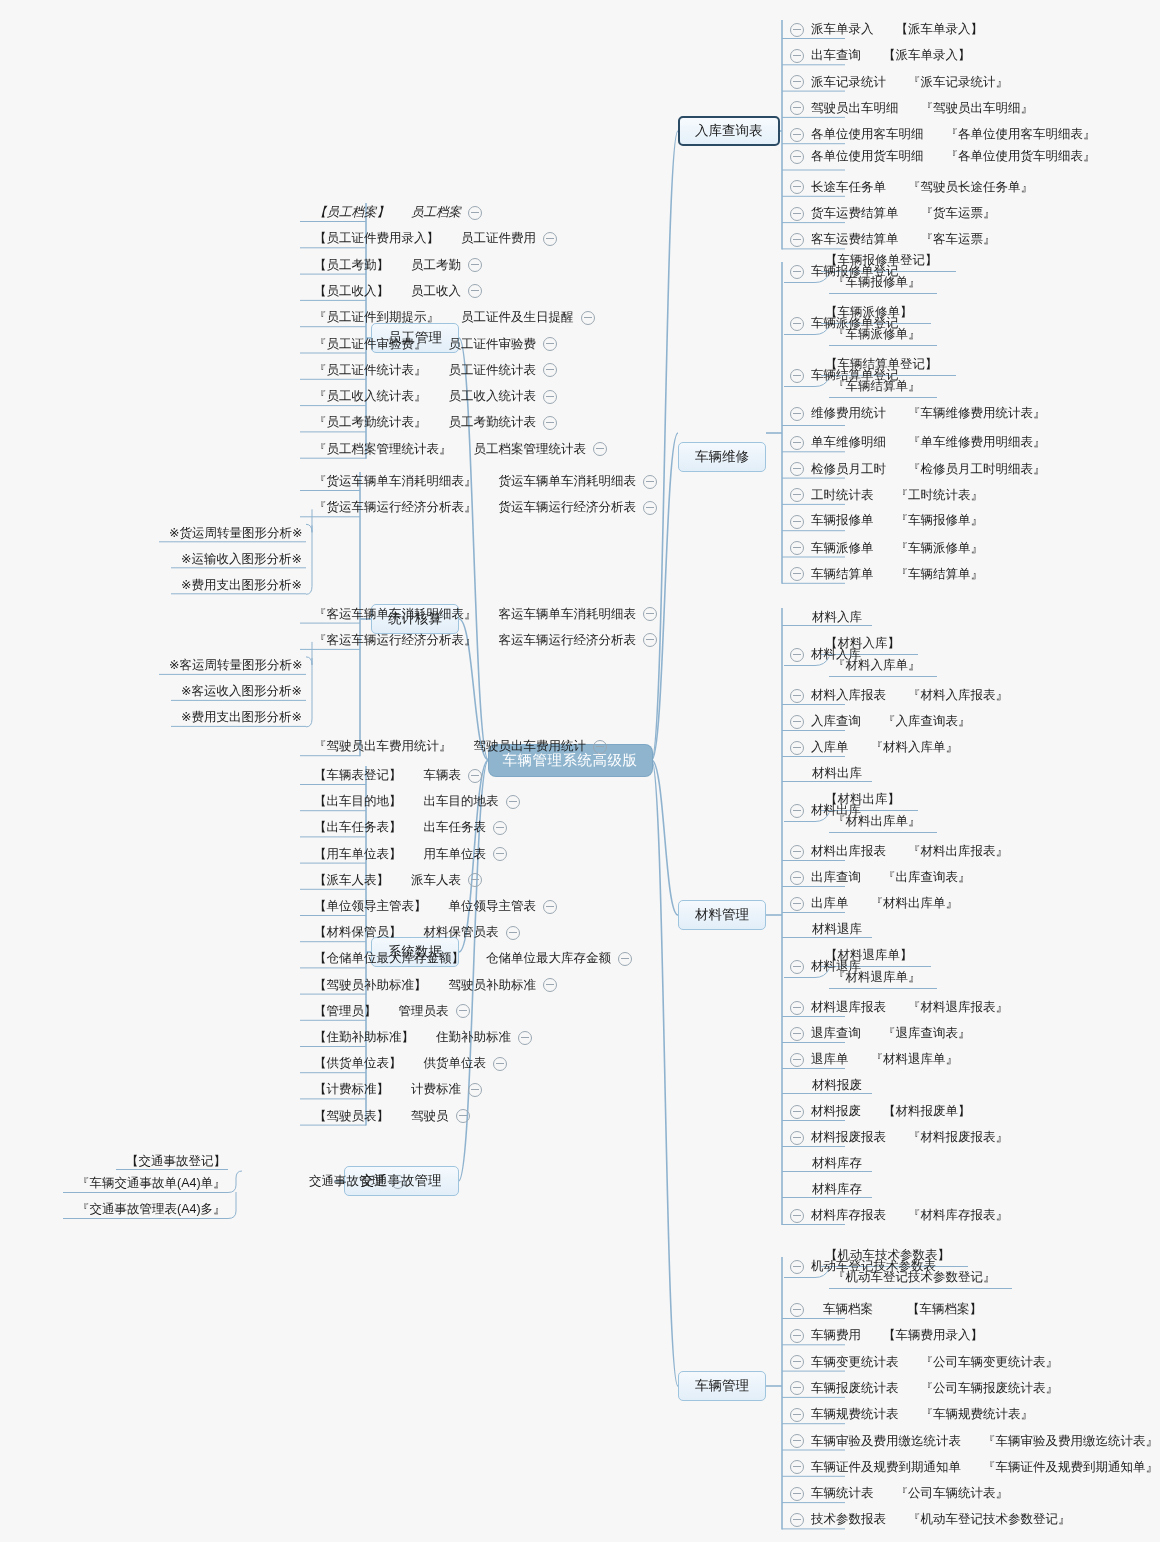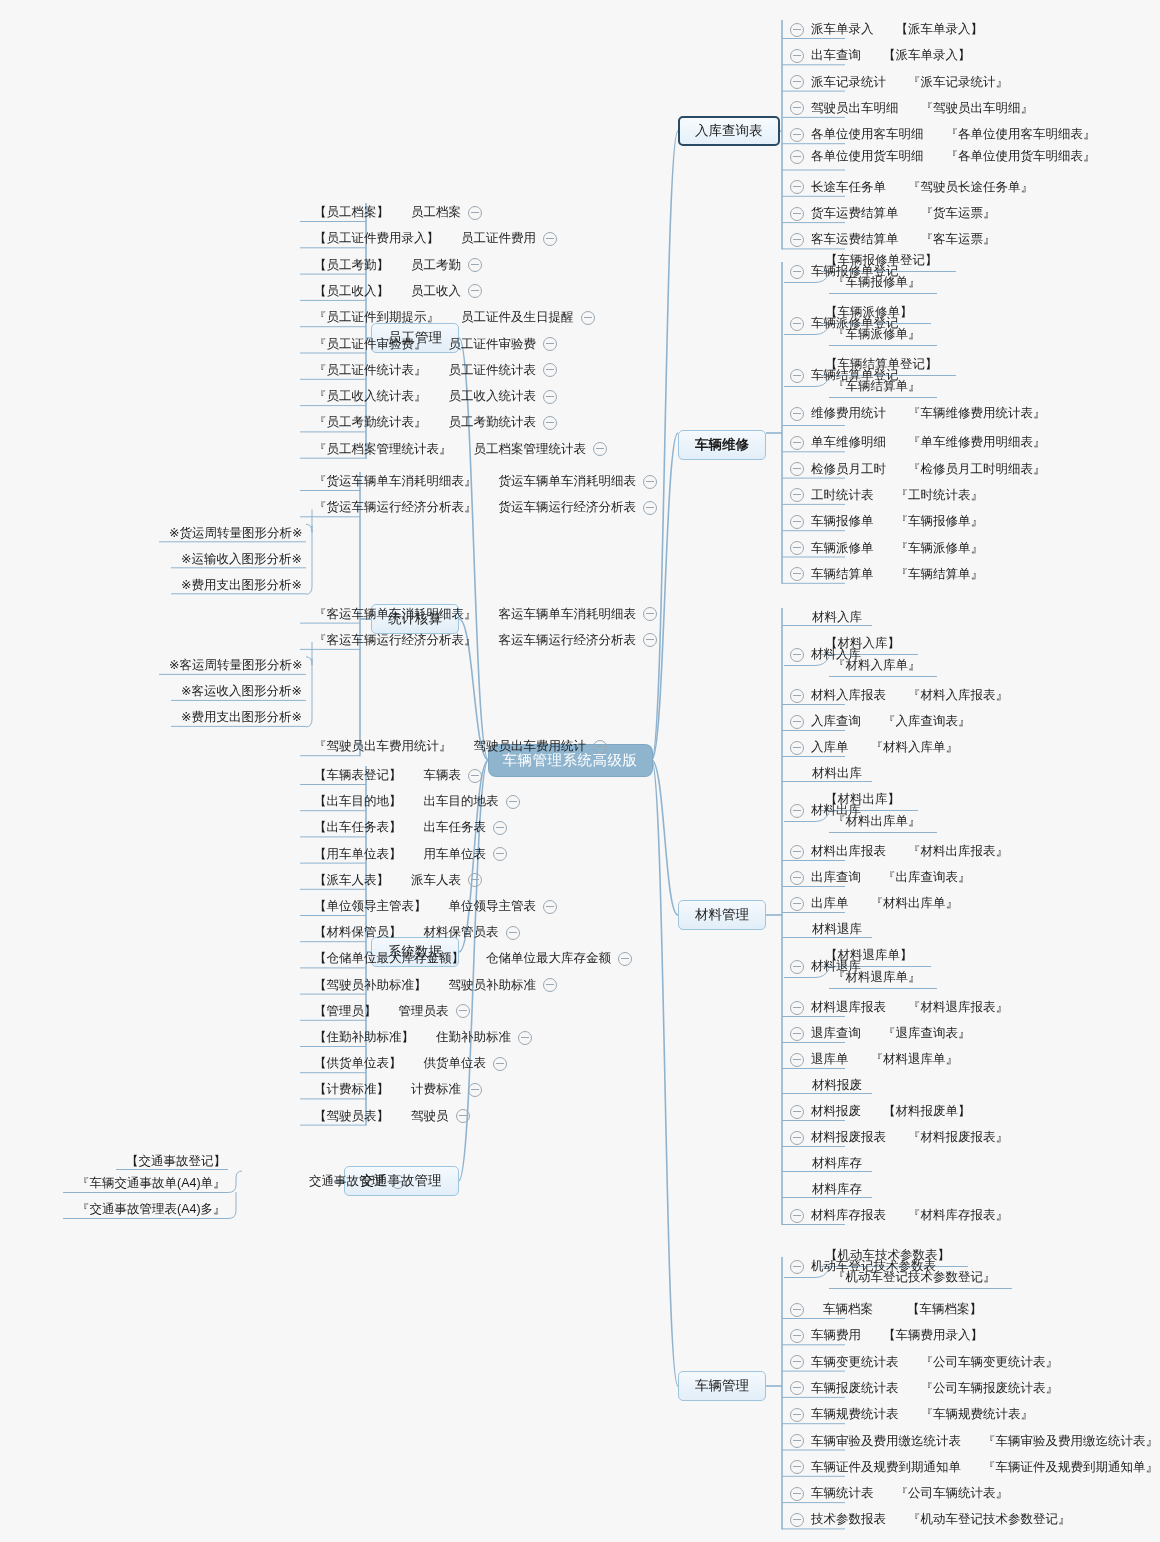--- a/index.html
+++ b/index.html
@@ -260,21 +260,21 @@
     <div class="leaf r" style="top: 206.1px; left: 790px;">
       <span class="cicon"></span>
       <span class="lbl">货车运费结算单</span>
       <span class="frm">『货车运票』</span>
     </div>
     <div class="leaf r" style="top: 232.4px; left: 790px;">
       <span class="cicon"></span>
       <span class="lbl">客车运费结算单</span>
       <span class="frm">『客车运票』</span>
     </div>
-    <div class="branch" style="left: 678px; top: 430px; font-weight: bold;">车辆维修</div>
+    <div class="branch" style="left: 678px; top: 442px;">车辆维修</div>
     <div class="leaf r" style="top: 264px; left: 790px;">
       <span class="cicon"></span>
       <span class="lbl">车辆报修单登记</span>
     </div>
     <div class="stack" style="top: 251.5px; left: 825px;">【车辆报修单登记】</div>
     <div class="stack" style="top: 273.5px; left: 833px;">『车辆报修单』</div>
     <div class="leaf r" style="top: 316px; left: 790px;">
       <span class="cicon"></span>
       <span class="lbl">车辆派修单登记</span>
     </div>
@@ -299,21 +299,21 @@
     <div class="leaf r" style="top: 461.6px; left: 790px;">
       <span class="cicon"></span>
       <span class="lbl">检修员月工时</span>
       <span class="frm">『检修员月工时明细表』</span>
     </div>
     <div class="leaf r" style="top: 487.9px; left: 790px;">
       <span class="cicon"></span>
       <span class="lbl">工时统计表</span>
       <span class="frm">『工时统计表』</span>
     </div>
-    <div class="leaf r" style="top: 514.2px; left: 790px;">
+    <div class="leaf r" style="top: 514.2px; left: 790px; font-family: Liberation Mono, monospace;">
       <span class="cicon"></span>
       <span class="lbl">车辆报修单</span>
       <span class="frm">『车辆报修单』</span>
     </div>
     <div class="leaf r" style="top: 540.5px; left: 790px;">
       <span class="cicon"></span>
       <span class="lbl">车辆派修单</span>
       <span class="frm">『车辆派修单』</span>
     </div>
     <div class="leaf r" style="top: 566.8px; left: 790px;">
@@ -452,21 +452,21 @@
       <span class="cicon"></span>
       <span class="lbl">车辆统计表</span>
       <span class="frm">『公司车辆统计表』</span>
     </div>
     <div class="leaf r" style="top: 1512.4px; left: 790px;">
       <span class="cicon"></span>
       <span class="lbl">技术参数报表</span>
       <span class="frm">『机动车登记技术参数登记』</span>
     </div>
     <div class="branch" style="left: 371px; top: 323px;">员工管理</div>
-    <div class="leaf l" style="top: 205px; left: 314px;">
+    <div class="leaf l" style="top: 205px; left: 314px; font-style: italic;">
       <span class="frm">【员工档案】</span>
       <span class="lbl">员工档案</span>
       <span class="cicon"></span>
     </div>
     <div class="leaf l" style="top: 231.3px; left: 314px;">
       <span class="frm">【员工证件费用录入】</span>
       <span class="lbl">员工证件费用</span>
       <span class="cicon"></span>
     </div>
     <div class="leaf l" style="top: 257.6px; left: 314px;">

